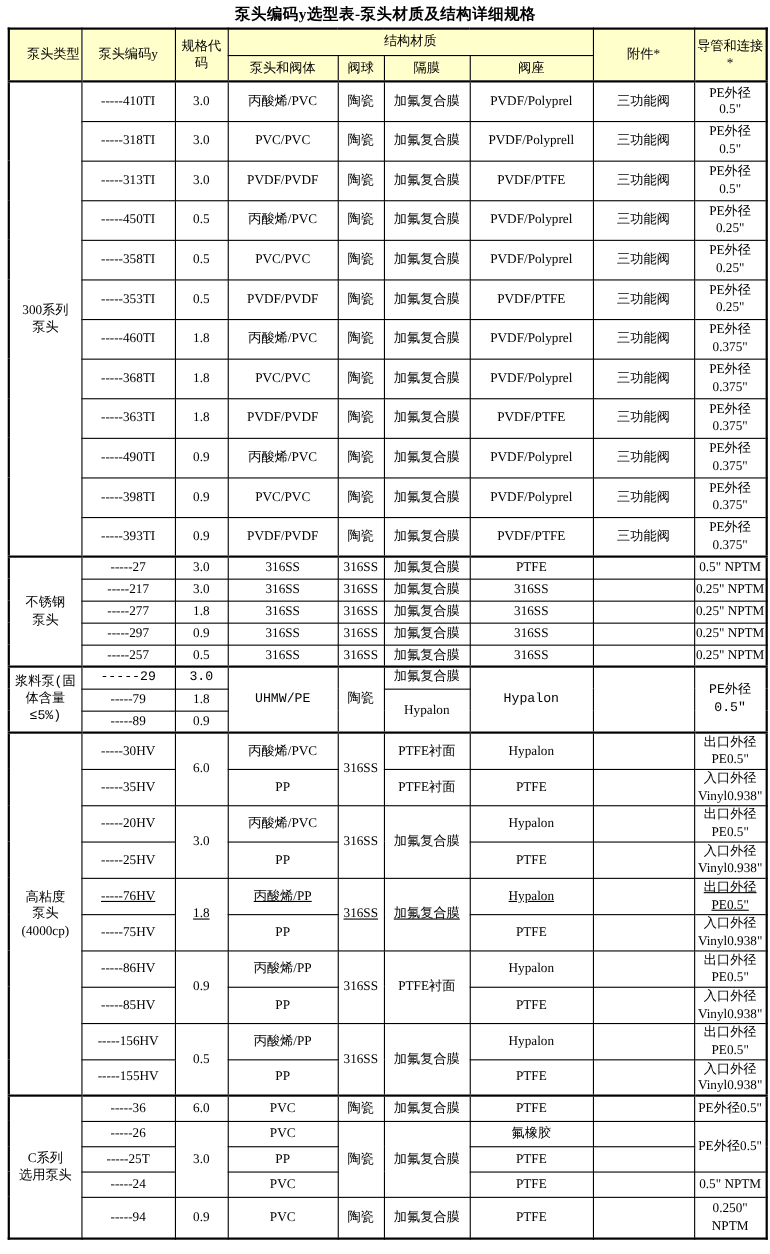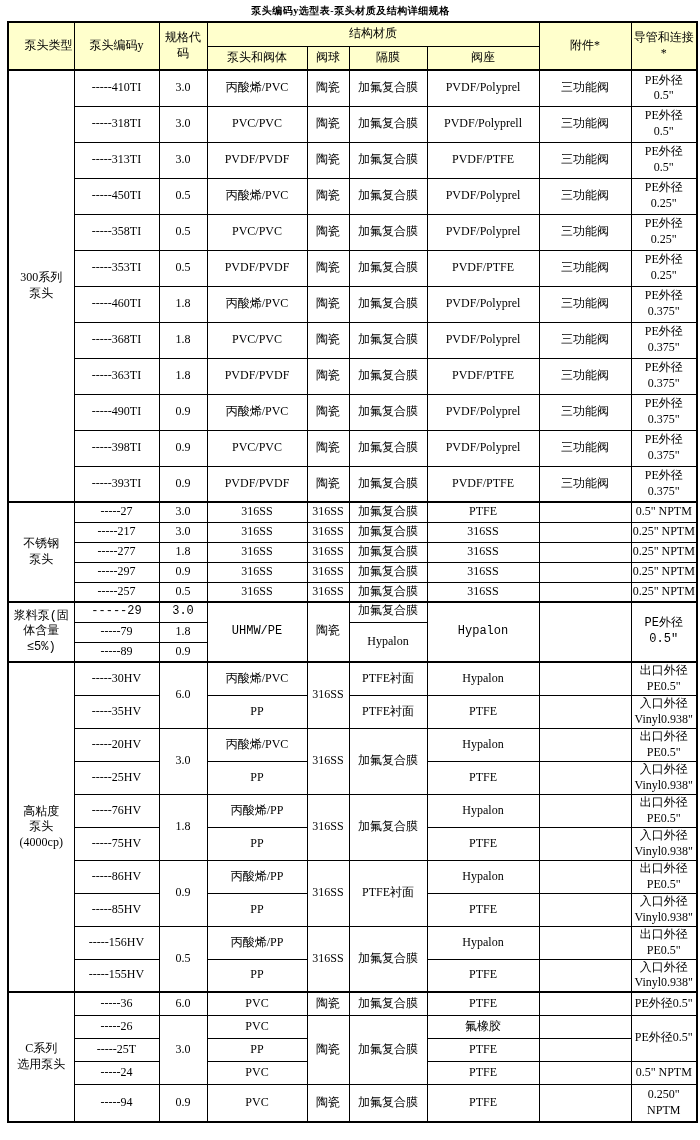--- a/index.html
+++ b/index.html
@@ -4,21 +4,21 @@
 <style>
   html, body {
     margin: 0; padding: 0;
     background: #ffffff;
     width: 700px; height: 1140px;
     font-family: "Liberation Serif", "DejaVu Serif", serif;
     color: #000;
   }
   .page { padding: 3px 6px 0 7px; }
   .title {
-    font-size: 10px;
+    font-size: 14px;
     font-weight: bold;
     text-align: center;
     margin: 1px 0 3px 0;
     letter-spacing: 0.5px;
   }
   table.spec {
     border-collapse: collapse;
     table-layout: fixed;
     width: 689px;
     border: 2px solid #000;
@@ -319,21 +319,21 @@
 PE0.5"</td>
         </tr>
         <tr style="height: 33px;">
           <td>-----25HV</td>
           <td>PP</td>
           <td>PTFE</td>
           <td></td>
           <td>入口外径
 Vinyl0.938"</td>
         </tr>
-        <tr style="height: 33px;">
+        <tr style="height: 33px; text-decoration: underline;">
           <td>-----76HV</td>
           <td rowspan="2">1.8</td>
           <td>丙酸烯/PP</td>
           <td rowspan="2">316SS</td>
           <td rowspan="2">加氟复合膜</td>
           <td>Hypalon</td>
           <td></td>
           <td>出口外径
 PE0.5"</td>
         </tr>

